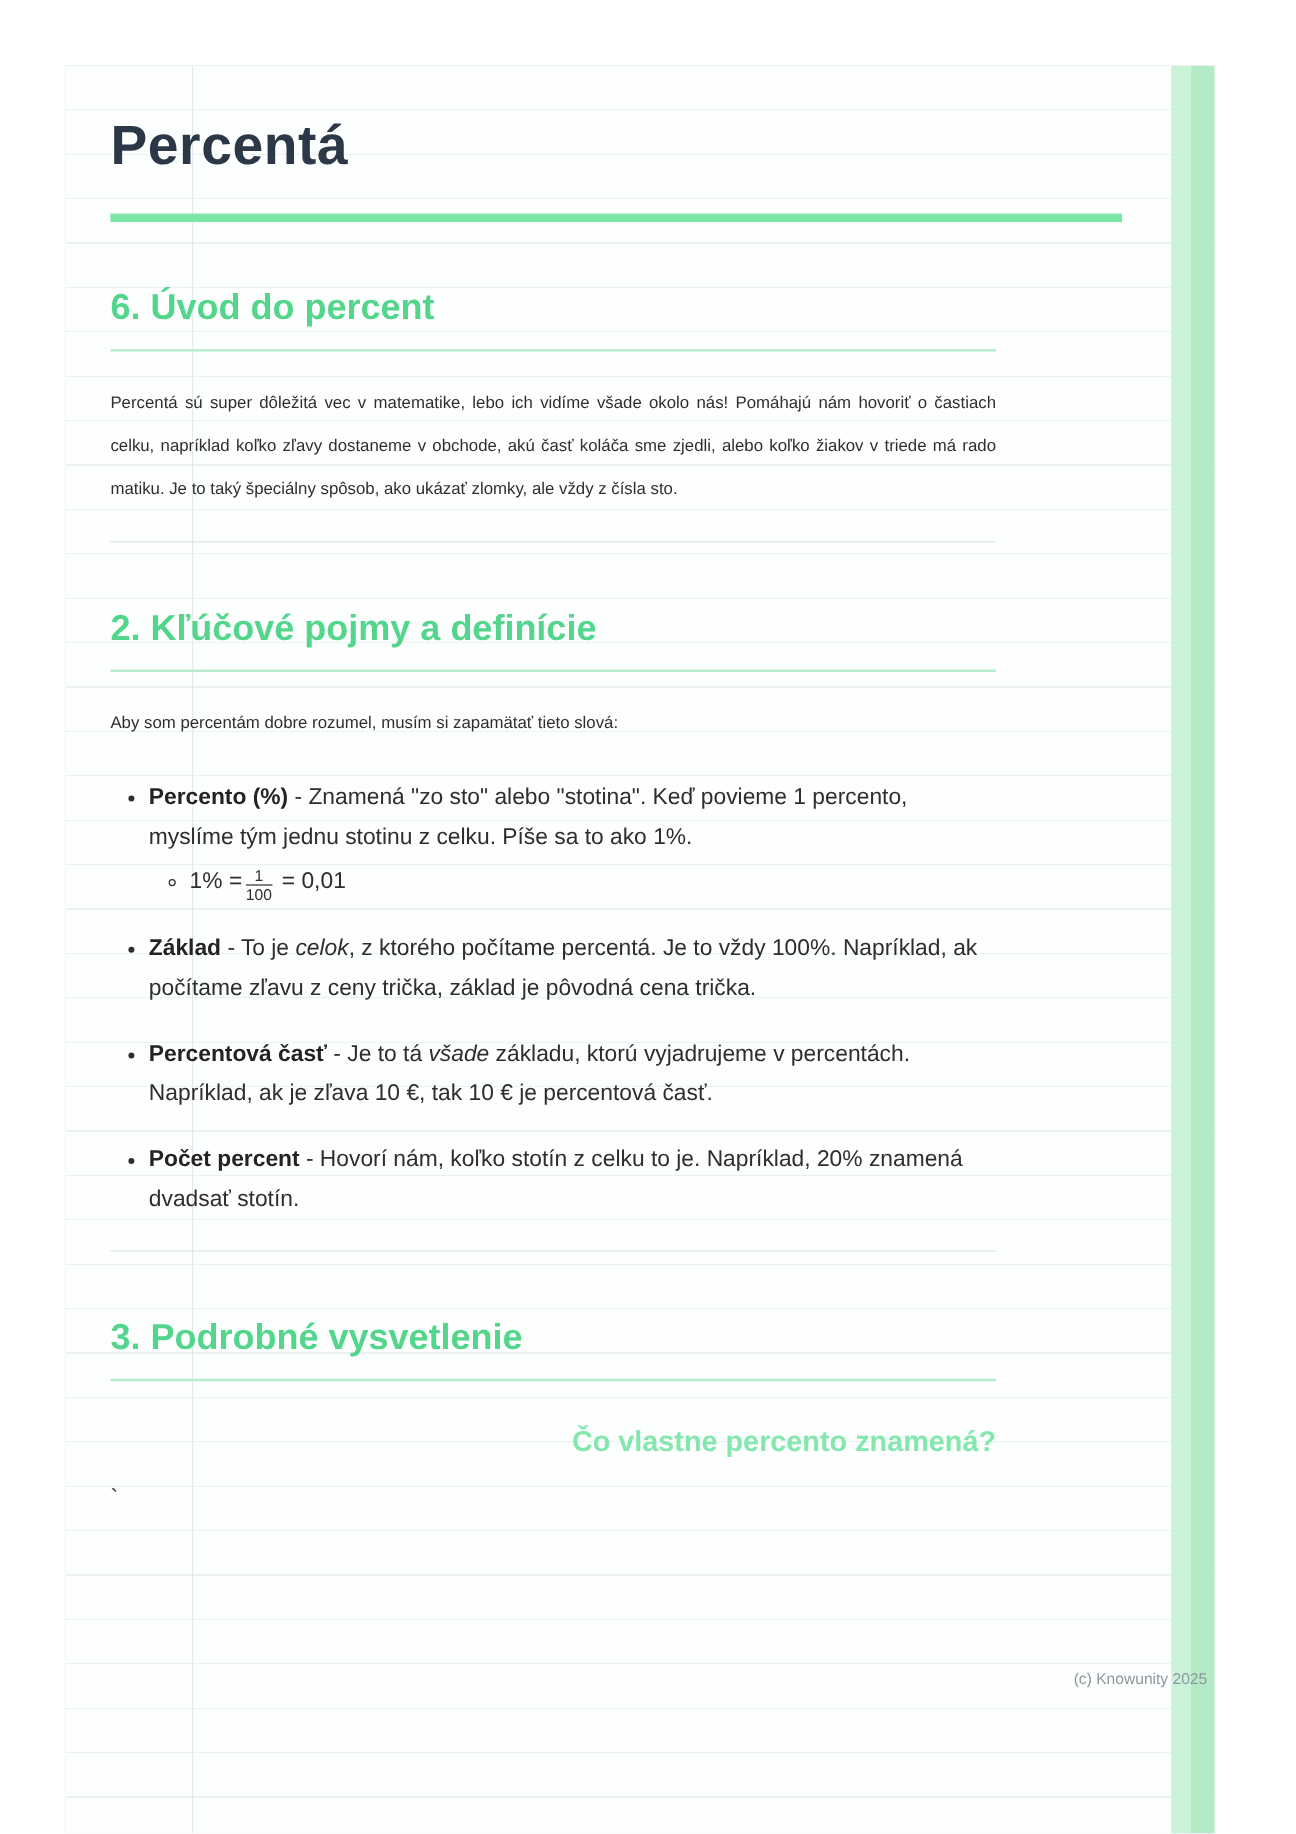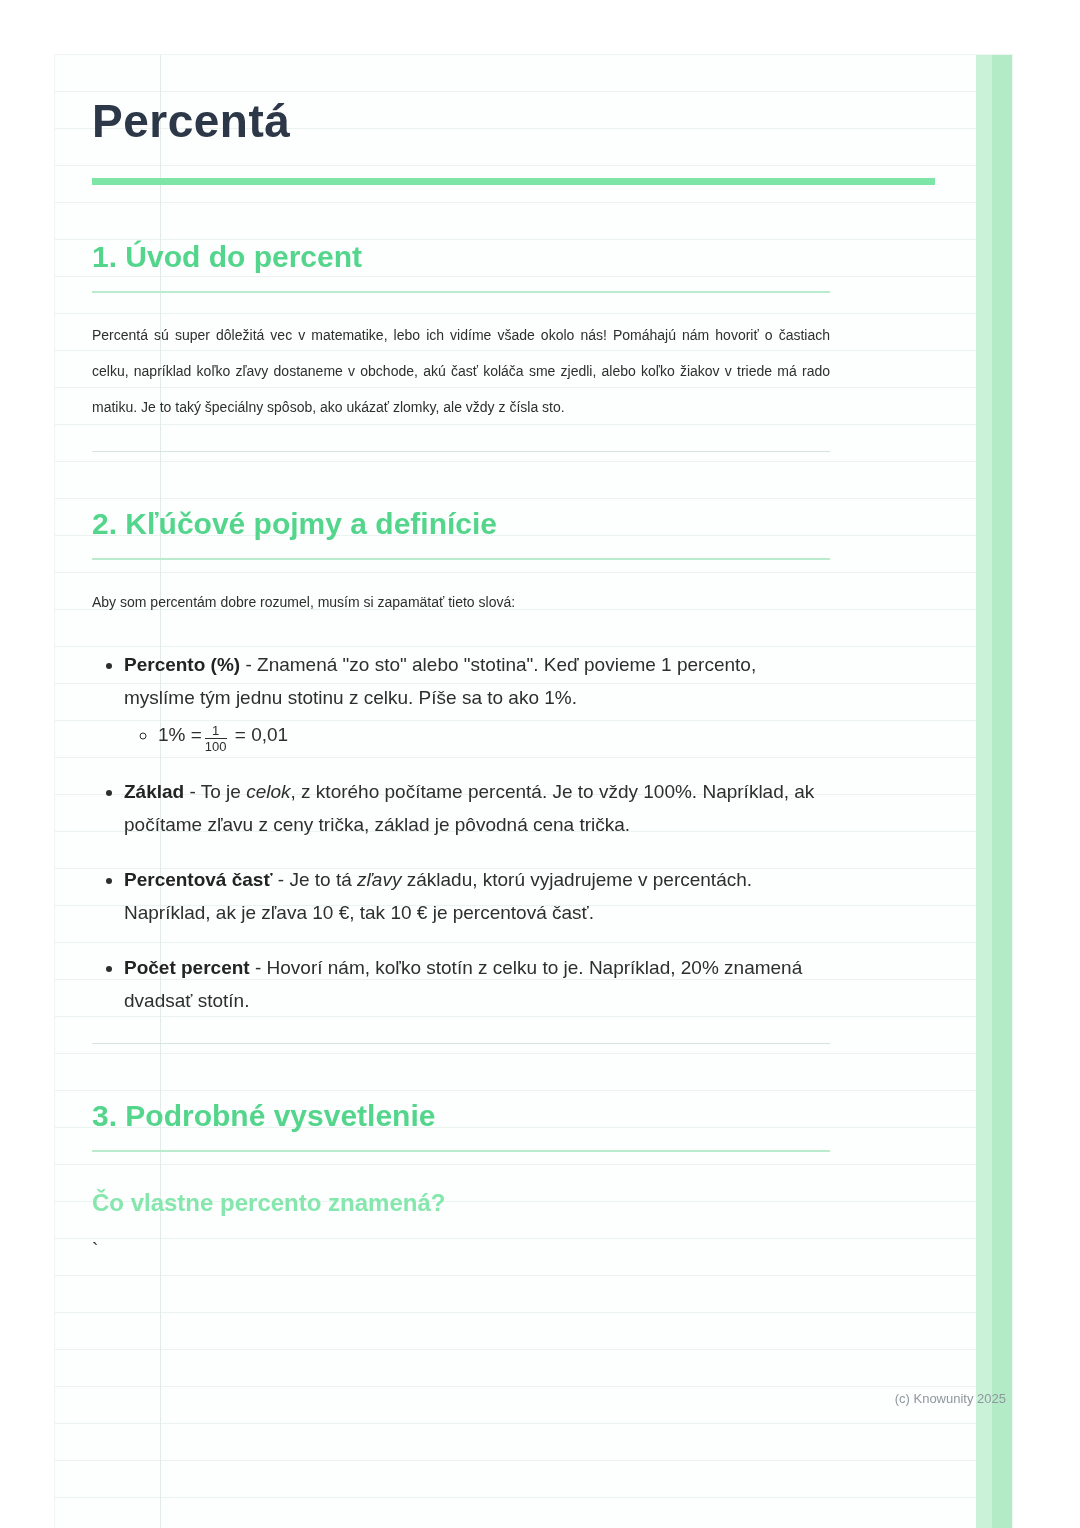--- a/index.html
+++ b/index.html
@@ -119,20 +119,21 @@
     border-bottom: 1px solid #2e2e2e;
     padding: 0 3px 1px 3px;
   }
   .frac .den { display: block; padding-top: 1px; }
   h3.subsection-heading {
     margin: 36px 0 0 0;
     font-size: 24px;
     line-height: 30px;
     font-weight: bold;
     color: #85e7ad;
+    text-align: right;
   }
   p.stray {
     margin: 14px 0 0 0;
     font-size: 19px;
     line-height: 36px;
   }
   .footer-credit {
     position: absolute;
     top: 1336px;
     right: 6px;
@@ -147,38 +148,38 @@
 <div class="canvas">
   <div class="page">
     <div class="margin-line"></div>
     <div class="stripe"></div>
 
     <div class="content">
 
       <h1 class="doc-title">Percentá</h1>
       <div class="title-bar"></div>
 
-      <h2 class="section-heading">1. Úvod do percent</h2>
+      <h2 class="section-heading">6. Úvod do percent</h2>
       <div class="heading-rule"></div>
       <p class="body-text justified">Percentá sú super dôležitá vec v matematike, lebo ich vidíme všade okolo nás! Pomáhajú nám hovoriť o častiach celku, napríklad koľko zľavy dostaneme v obchode, akú časť koláča sme zjedli, alebo koľko žiakov v triede má rado matiku. Je to taký špeciálny spôsob, ako ukázať zlomky, ale vždy z čísla sto.</p>
 
       <div class="divider"></div>
 
       <h2 class="section-heading">2. Kľúčové pojmy a definície</h2>
       <div class="heading-rule"></div>
       <p class="body-text">Aby som percentám dobre rozumel, musím si zapamätať tieto slová:</p>
 
       <ul class="terms-list">
         <li><strong class="term">Percento (%)</strong><span> - Znamená "zo sto" alebo "stotina". Keď povieme 1 percento, myslíme tým jednu stotinu z celku. Píše sa to ako 1%.</span>
           <ul class="sub-list">
             <li><span>1% =</span><span class="frac"><span class="num">1</span><span class="den">100</span></span> <span>= 0,01</span></li>
           </ul>
         </li>
         <li><strong class="term">Základ</strong><span> - To je </span><em class="word-em">celok</em><span>, z ktorého počítame percentá. Je to vždy 100%. Napríklad, ak počítame zľavu z ceny trička, základ je pôvodná cena trička.</span></li>
-        <li><strong class="term">Percentová časť</strong><span> - Je to tá </span><em class="word-em">zľavy</em><span> základu, ktorú vyjadrujeme v percentách. Napríklad, ak je zľava 10 €, tak 10 € je percentová časť.</span></li>
+        <li><strong class="term">Percentová časť</strong><span> - Je to tá </span><em class="word-em">všade</em><span> základu, ktorú vyjadrujeme v percentách. Napríklad, ak je zľava 10 €, tak 10 € je percentová časť.</span></li>
         <li><strong class="term">Počet percent</strong><span> - Hovorí nám, koľko stotín z celku to je. Napríklad, 20% znamená dvadsať stotín.</span></li>
       </ul>
 
       <div class="divider"></div>
 
       <h2 class="section-heading">3. Podrobné vysvetlenie</h2>
       <div class="heading-rule"></div>
       <h3 class="subsection-heading">Čo vlastne percento znamená?</h3>
 
       <p class="stray">`</p>

